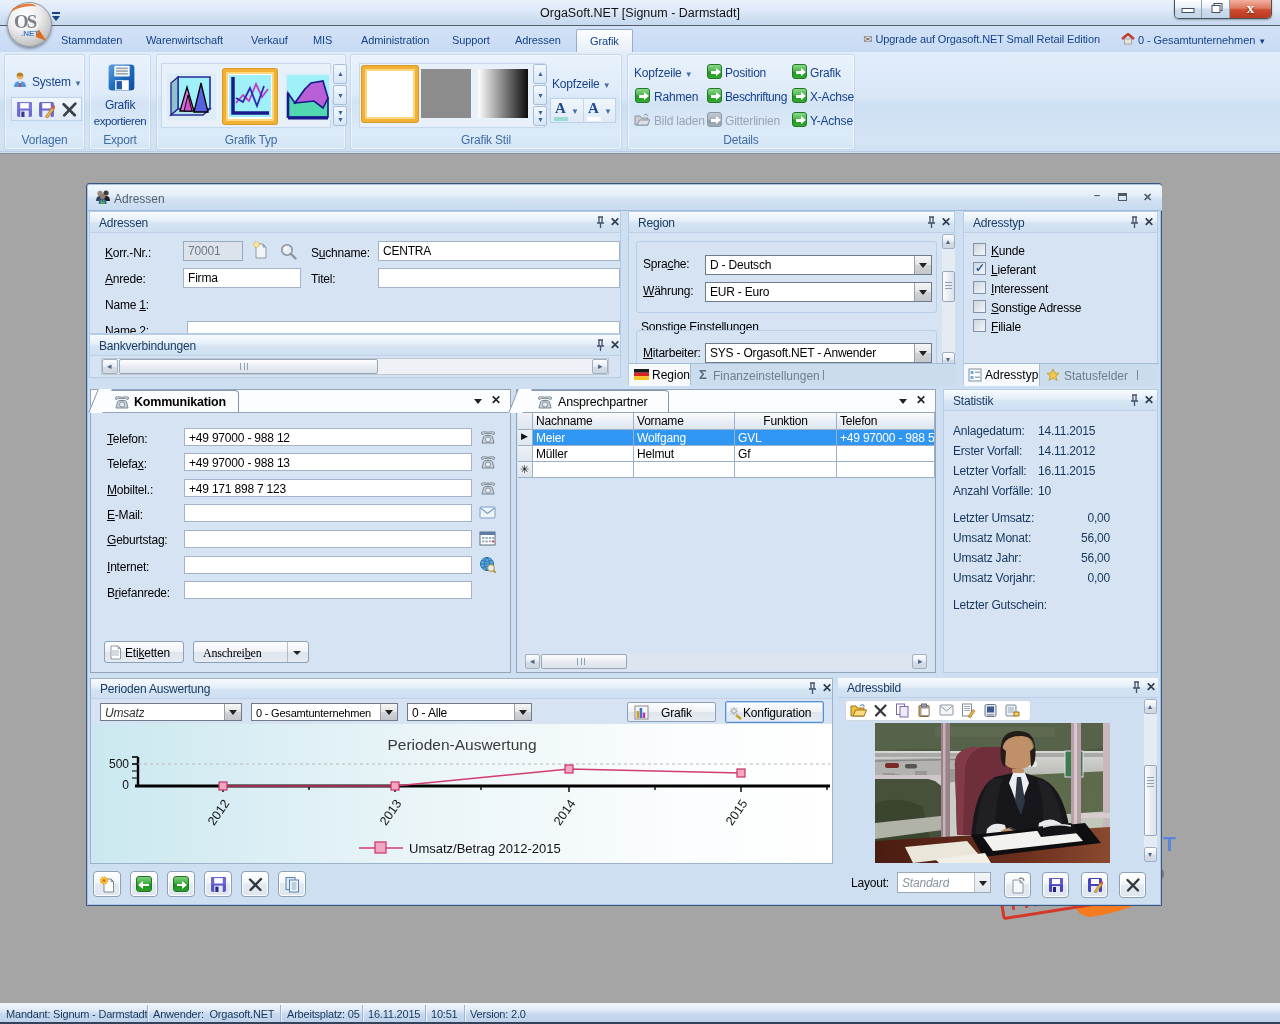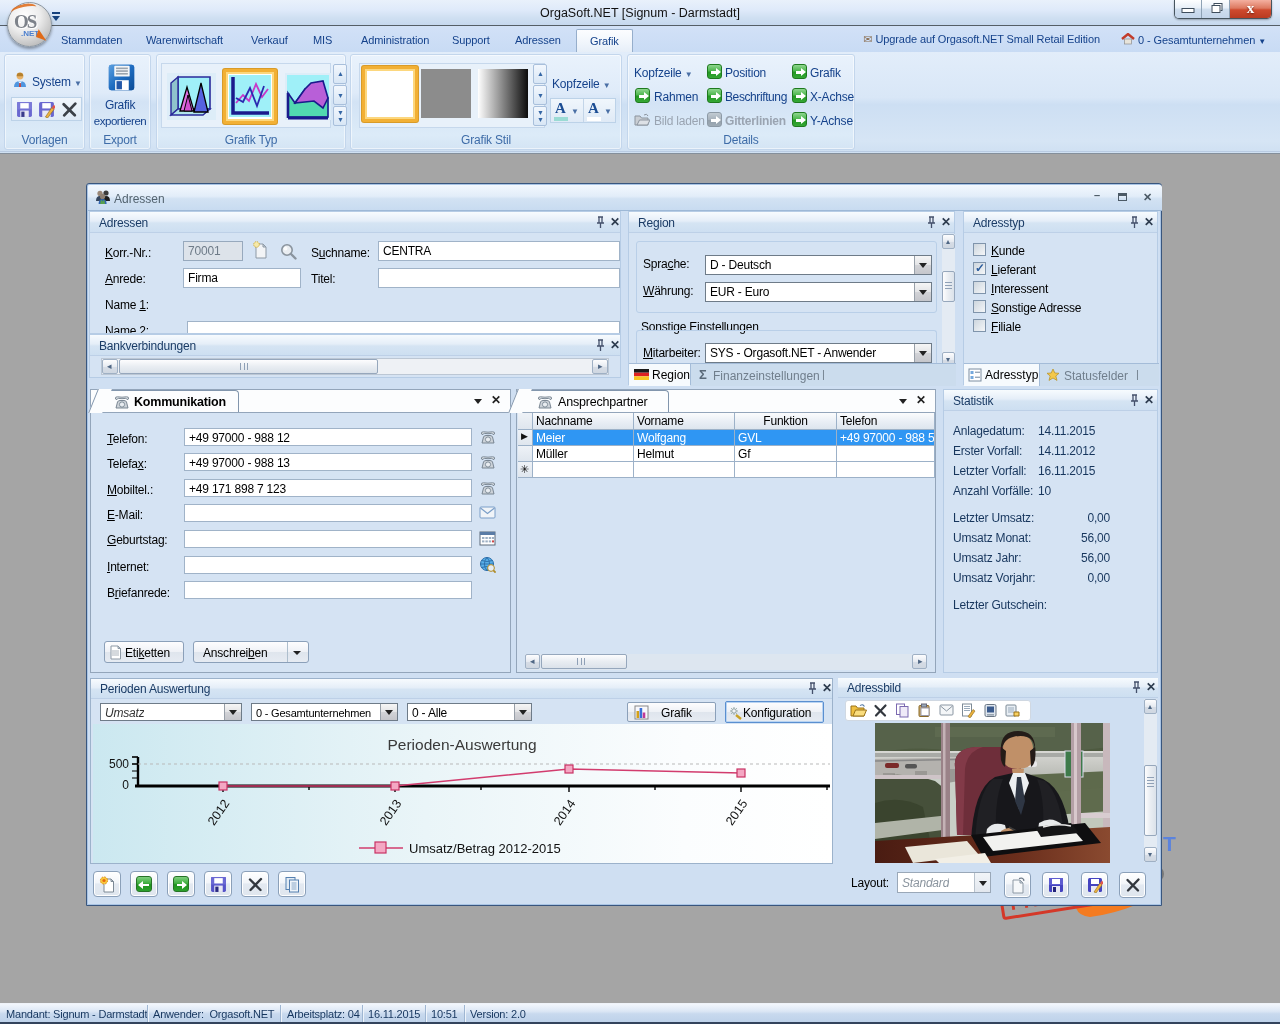--- a/index.html
+++ b/index.html
@@ -306,21 +306,21 @@
         <path d="M1 13 L1 4 L6 4 L7.5 6 L14 6 L14 13 Z" fill="#c9ced4" stroke="#8b949e"></path>
         <path d="M3 13 L5.5 8 L16 8 L13.5 13 Z" fill="#dde1e6" stroke="#8b949e"></path>
         <path d="M10 3 q3-2 4 1" fill="none" stroke="#8b949e"></path>
       </svg>
     <div class="rbtxt dis" style="left:26px;top:59px;">Bild laden</div>
     <div class="garr" style="left:79px;top:9px;"></div>
       <div class="rbtxt" style="left:97px;top:11px;">Position</div>
     <div class="garr" style="left:79px;top:33px;"></div>
       <div class="rbtxt" style="left:97px;top:35px;letter-spacing:-0.4px;">Beschriftung</div>
     <div class="garr dis" style="left:79px;top:57px;"></div>
-      <div class="rbtxt dis" style="left:97px;top:59px;font-weight:bold;">Gitterlinien</div>
+      <div class="rbtxt dis" style="left:97px;top:59px;">Gitterlinien</div>
     <div class="garr" style="left:164px;top:9px;"></div>
       <div class="rbtxt" style="left:182px;top:11px;">Grafik</div>
     <div class="garr" style="left:164px;top:33px;"></div>
       <div class="rbtxt" style="left:182px;top:35px;">X-Achse</div>
     <div class="garr" style="left:164px;top:57px;"></div>
       <div class="rbtxt" style="left:182px;top:59px;">Y-Achse</div>
   </div>
 </div>
 
 <div class="abs" id="mdi"></div>
@@ -559,21 +559,21 @@
           <path d="M9 1 L9 3.5 L11.5 3.5Z" fill="#d5dde4" stroke="#8d99a5"></path>
           <g stroke="#5a6a7a" stroke-dasharray="1 1">
             <line x1="3.5" y1="6" x2="10" y2="6"></line>
             <line x1="3.5" y1="8" x2="10" y2="8"></line>
             <line x1="3.5" y1="10" x2="10" y2="10"></line>
           </g>
         </svg>
       <div class="lbl" style="left:20px;top:4px;">Eti<u>k</u>etten</div>
     </div>
     <div style="position:absolute;left:102px;top:251px;width:116px;height:22px;border:1px solid #8ba0b9;border-radius:3px;background:linear-gradient(180deg,#fdfdfe,#eef1f6 50%,#dfe5ed 51%,#e6ebf2);">
-      <div class="lbl" style="left:9px;top:4px;">Anschrei<u>b</u>en</div>
+      <div class="lbl" style="left:9px;top:4px;font-family:Liberation Serif, serif;">Anschrei<u>b</u>en</div>
       <div style="position:absolute;right:20px;top:0;width:1px;height:100%;background:#aebecd;"></div>
       <div style="position:absolute;right:7px;top:9px;width:0;height:0;border-left:4px solid transparent;border-right:4px solid transparent;border-top:4px solid #222;"></div>
     </div>
   </div>
 
   <div class="tpanel" style="left:429px;top:205px;width:420px;height:284px;">
     <div class="ttab" style="left:0;top:0;width:418px;height:23px;">
       <div class="tabshape" style="left:4px;width:148px;">
           <div class="slant"></div>
         <svg style="position:absolute;left:14px;top:3px;" width="18" height="15">
@@ -967,20 +967,20 @@
       <circle cx="9" cy="10.5" r="2.6" fill="#e8ecf0" stroke="#6f7d8a" stroke-width=".8"></circle>
     </g>
   </defs>
 </svg>
 
 <div class="abs" id="statusbar">
   <span style="left:6px;">Mandant: Signum - Darmstadt</span>
   <div class="ssep" style="left:147px;"></div>
   <span style="left:153px;">Anwender:&nbsp; Orgasoft.NET</span>
   <div class="ssep" style="left:280px;"></div>
-  <span style="left:287px;">Arbeitsplatz: 04</span>
+  <span style="left:287px;">Arbeitsplatz: 05</span>
   <div class="ssep" style="left:362px;"></div>
   <span style="left:368px;">16.11.2015</span>
   <div class="ssep" style="left:425px;"></div>
   <span style="left:431px;">10:51</span>
   <div class="ssep" style="left:464px;"></div>
   <span style="left:470px;">Version: 2.0</span>
 </div>
 
 </body></html>

